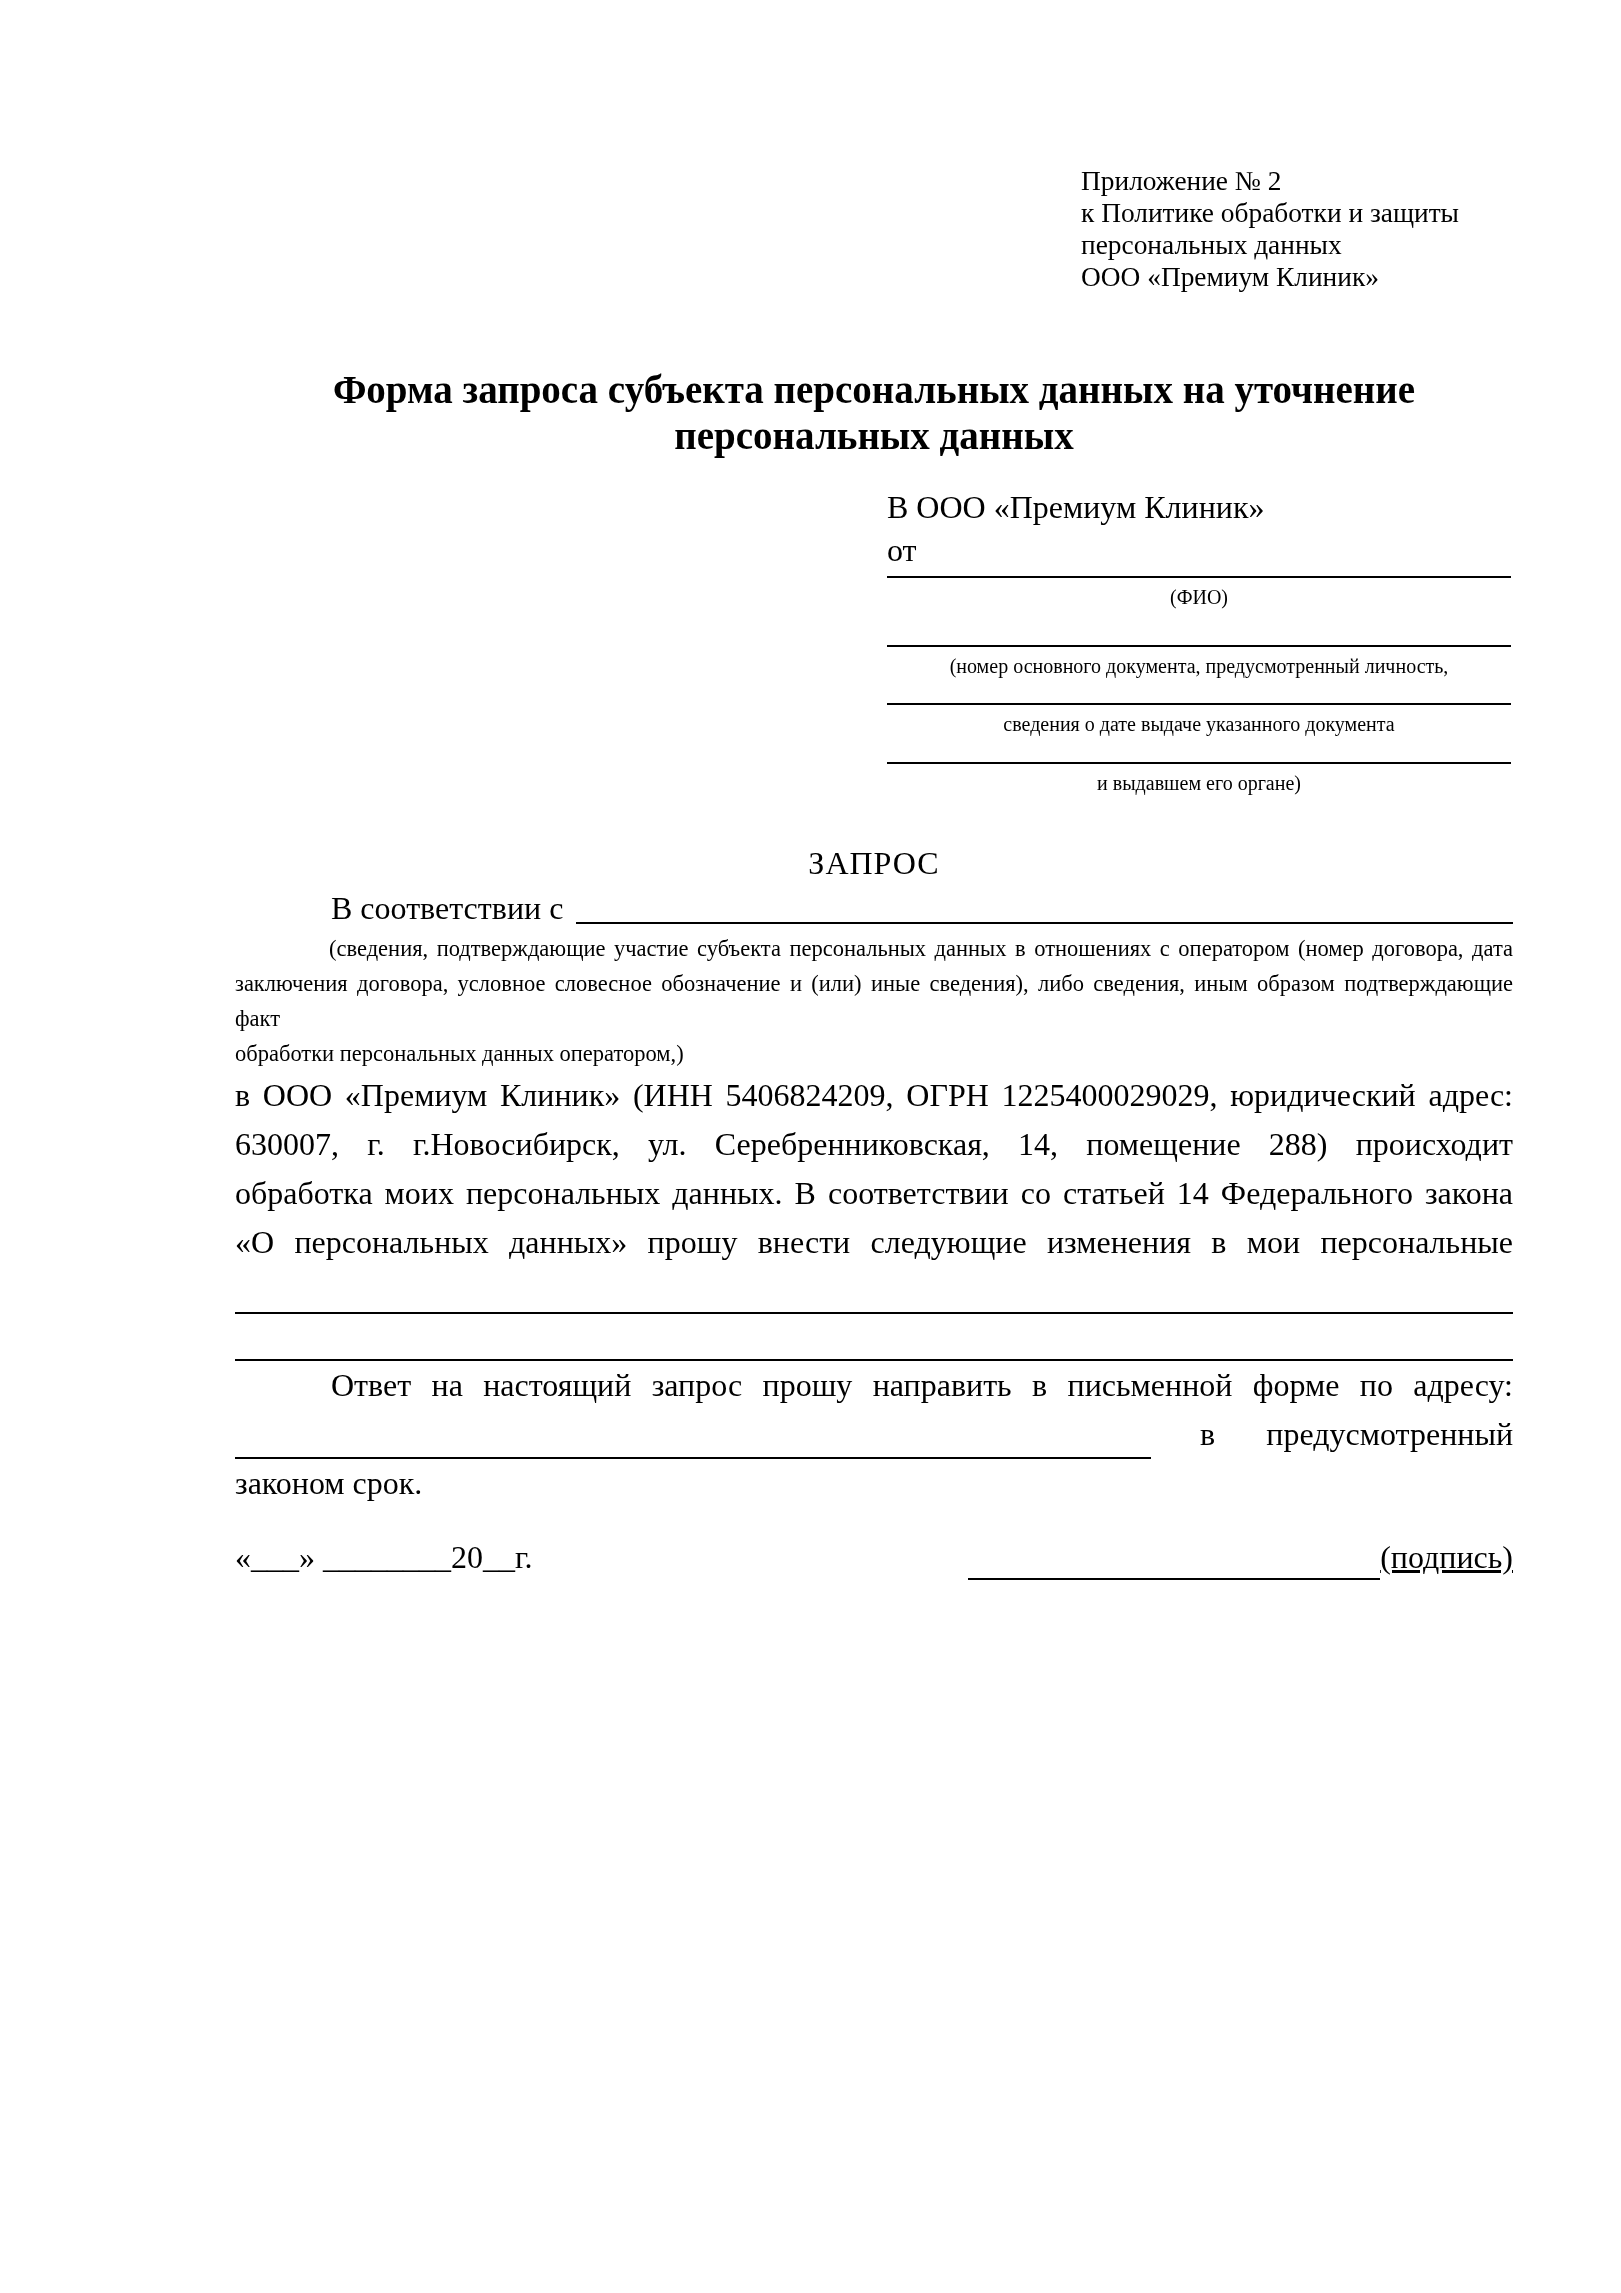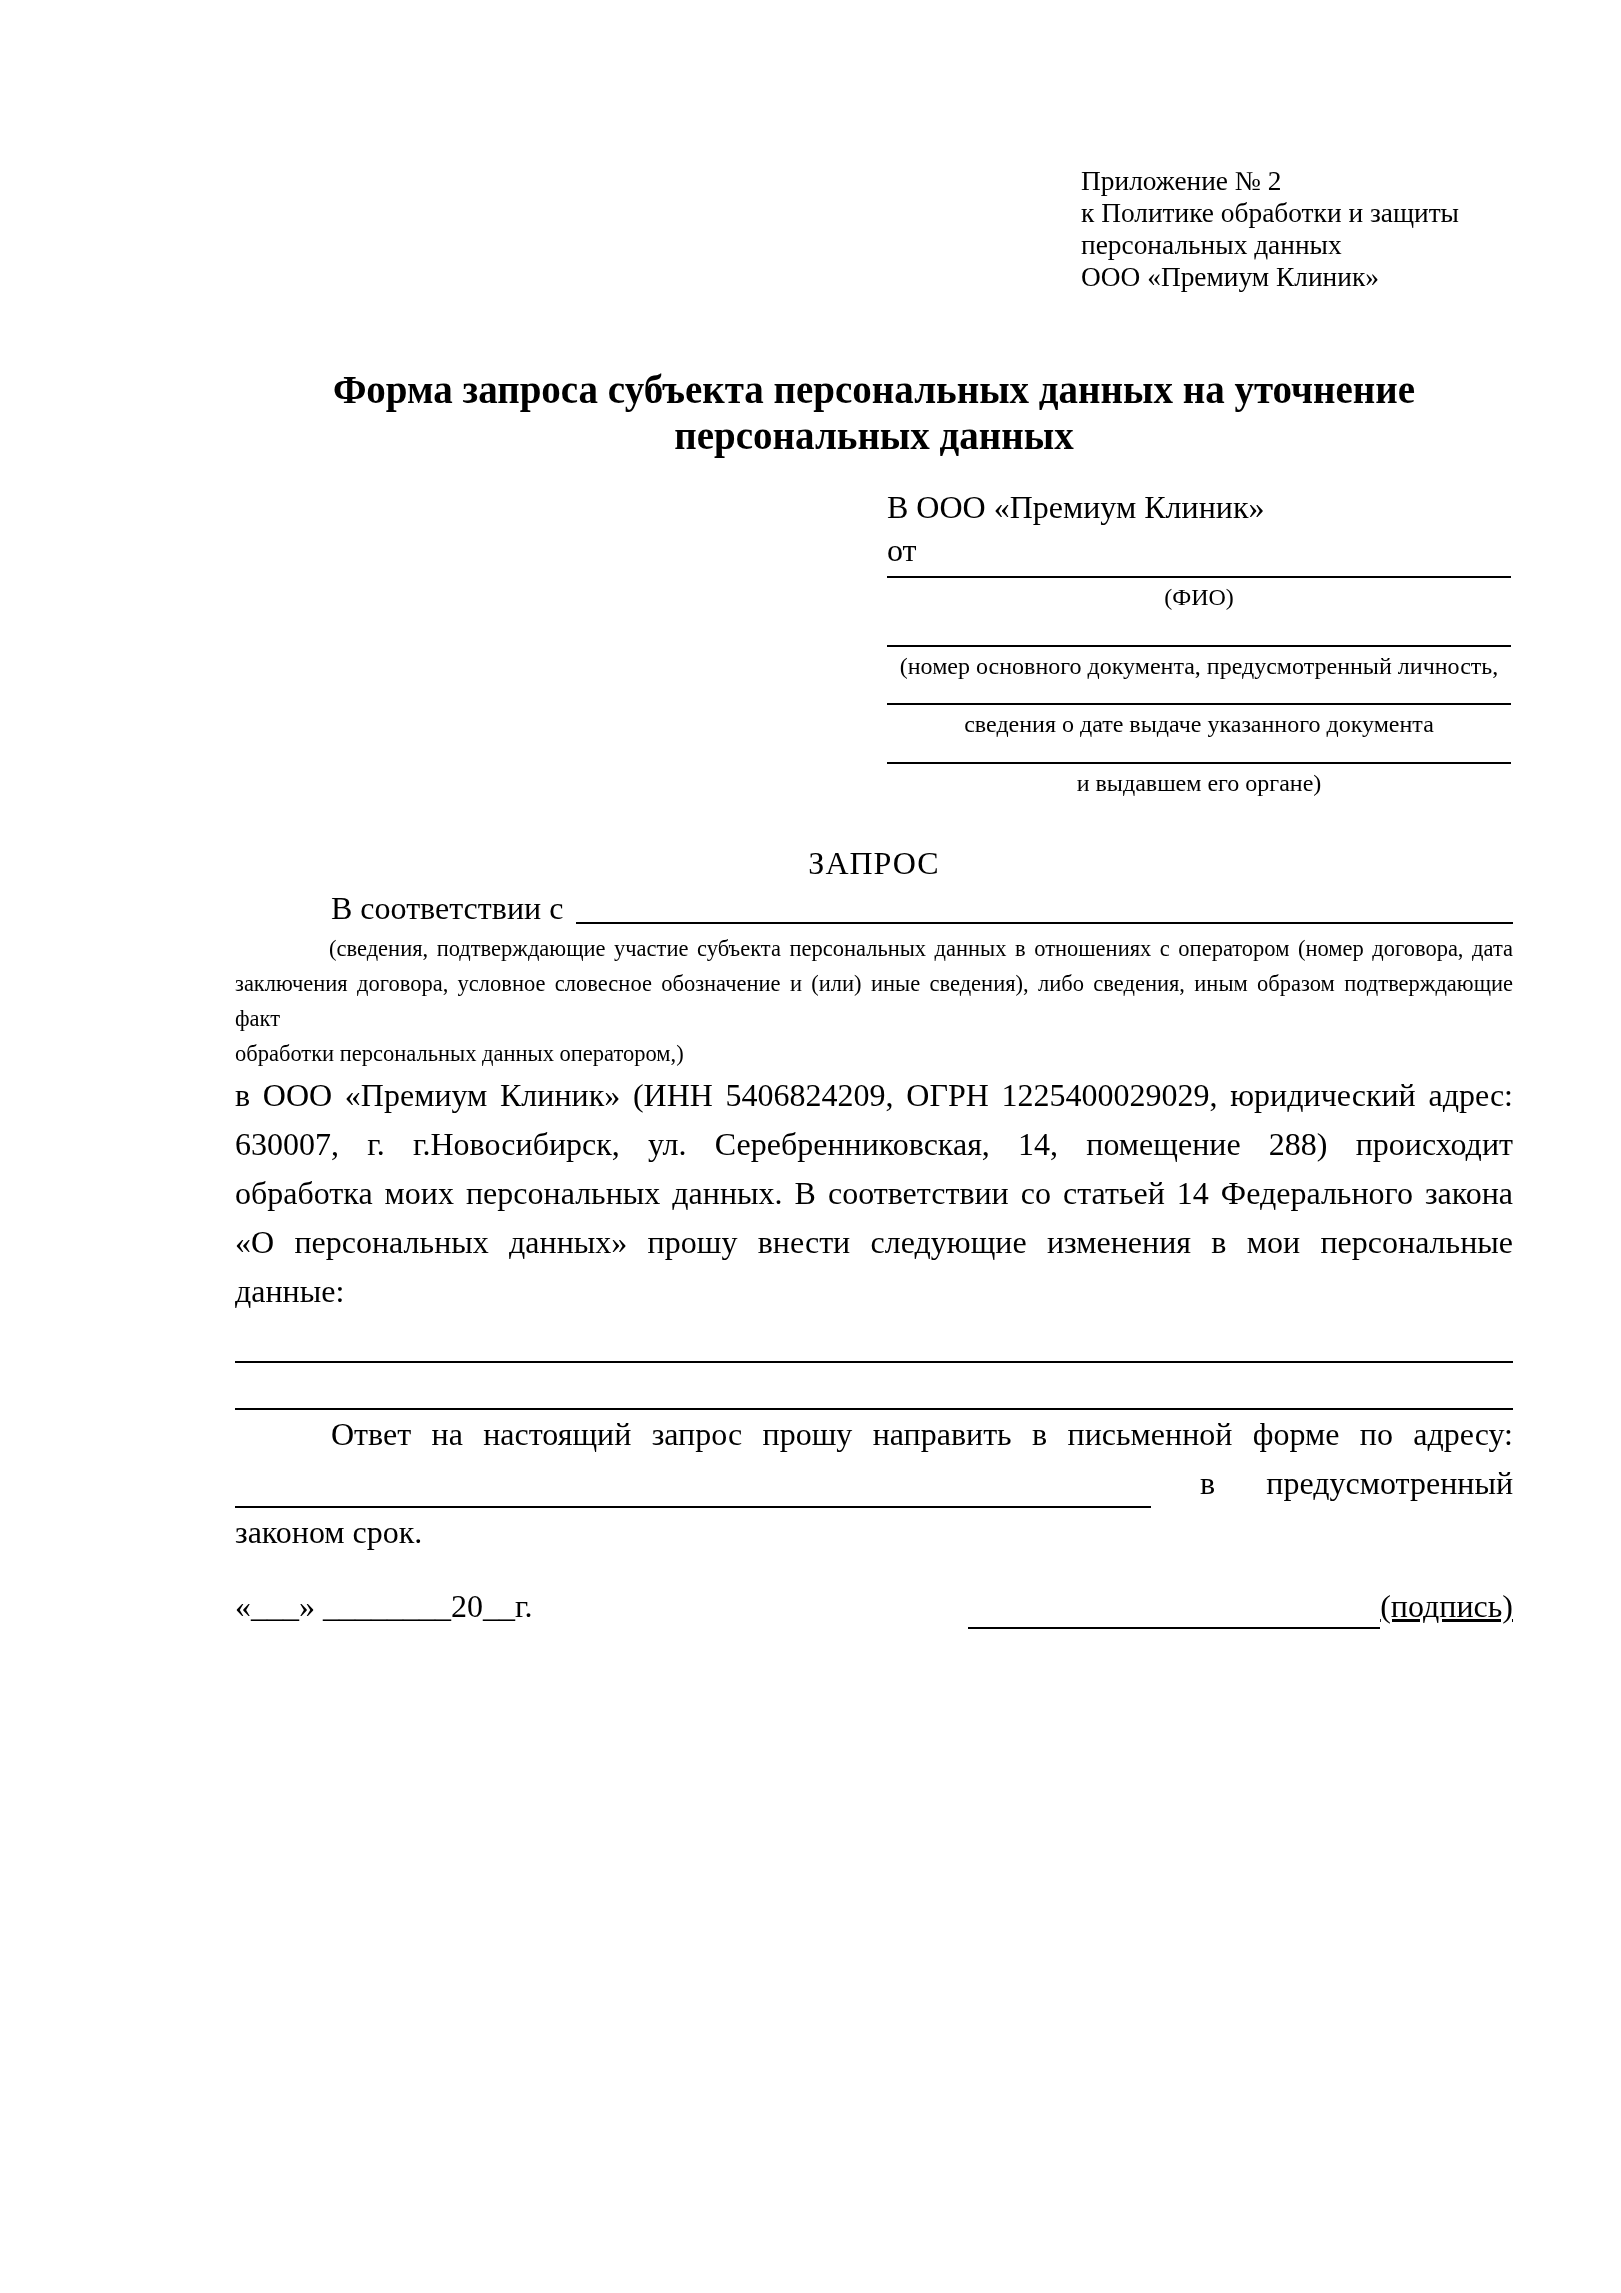--- a/index.html
+++ b/index.html
@@ -41,21 +41,21 @@
     width: 624px;
     font-size: 32px;
   }
   .addr-text { line-height: 43px; }
   .f-line { border-bottom: 2.9px solid #000; }
   .f-line.h2  { height: 3.9px; }
   .f-line.h34 { height: 33px; }
   .f-line.h22 { height: 21.6px; }
   .f-line.h24 { height: 23.5px; }
   .f-cap {
-    font-size: 24px;
+    font-size: 20px;
     line-height: 29px;
     padding-top: 4.9px;
     text-align: center;
   }
 
   
   .zapros {
     margin-top: 43px;
     text-align: center;
     line-height: 45px;
@@ -165,21 +165,20 @@
       <div class="jline first">(сведения, подтверждающие участие субъекта персональных данных в отношениях с оператором (номер договора, дата</div>
       <div class="jline">заключения договора, условное словесное обозначение и (или) иные сведения), либо сведения, иным образом подтверждающие факт</div>
       <div class="jline last">обработки персональных данных оператором,)</div>
     </div>
 
     <div class="body-par">
       <div class="jline">в ООО «Премиум Клиник» (ИНН 5406824209, ОГРН 1225400029029, юридический адрес:</div>
       <div class="jline">630007, г. г.Новосибирск, ул. Серебренниковская, 14, помещение 288) происходит</div>
       <div class="jline">обработка моих персональных данных. В соответствии со статьей 14 Федерального закона</div>
       <div class="jline">«О персональных данных» прошу внести следующие изменения в мои персональные</div>
-      <div class="jline last">данные:</div>
     </div>
 
     <div class="wline"></div>
     <div class="wline"></div>
 
     <div class="reply">
       <div class="jline">Ответ на настоящий запрос прошу направить в письменной форме по адресу:</div>
       <div class="reply-row2">
         <span class="addr-blank"></span>
         <span class="reply-word-a">в</span>

